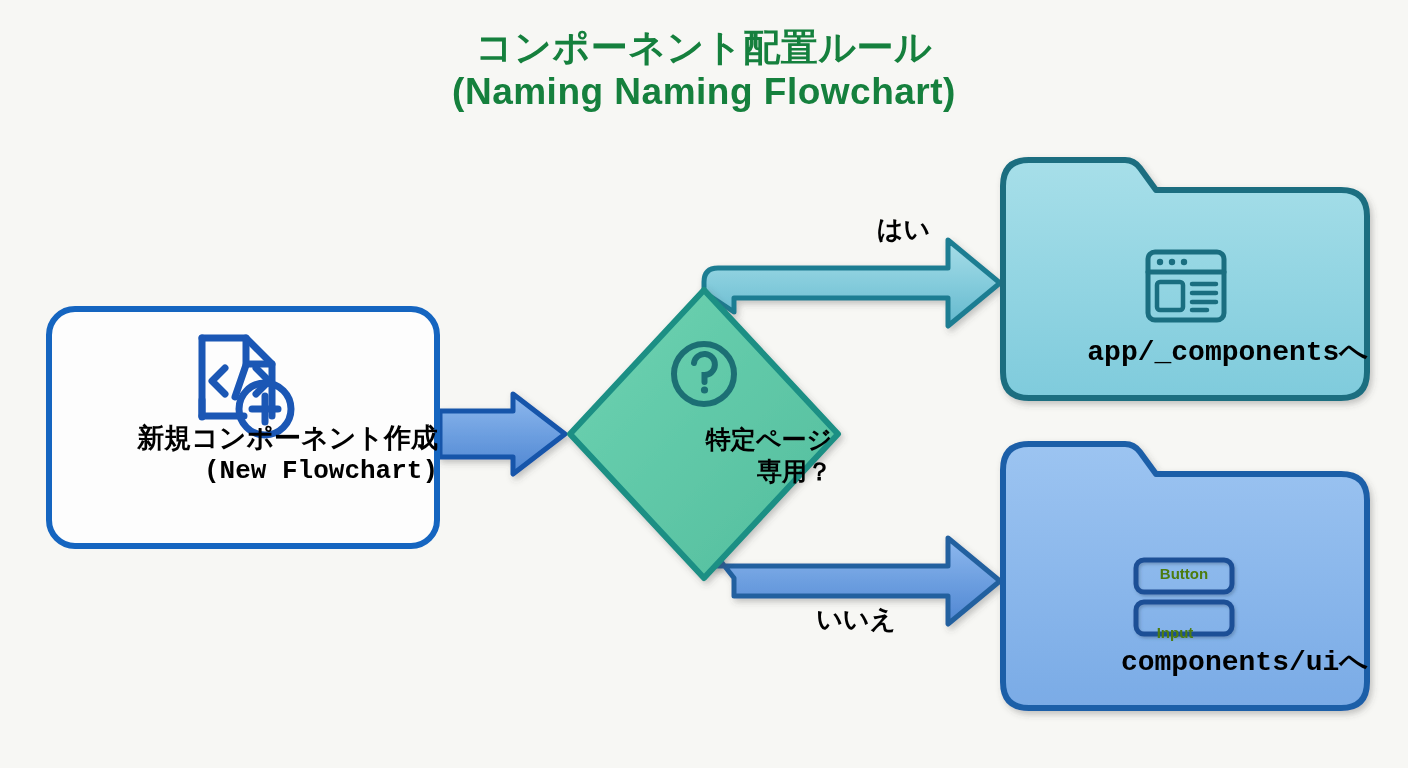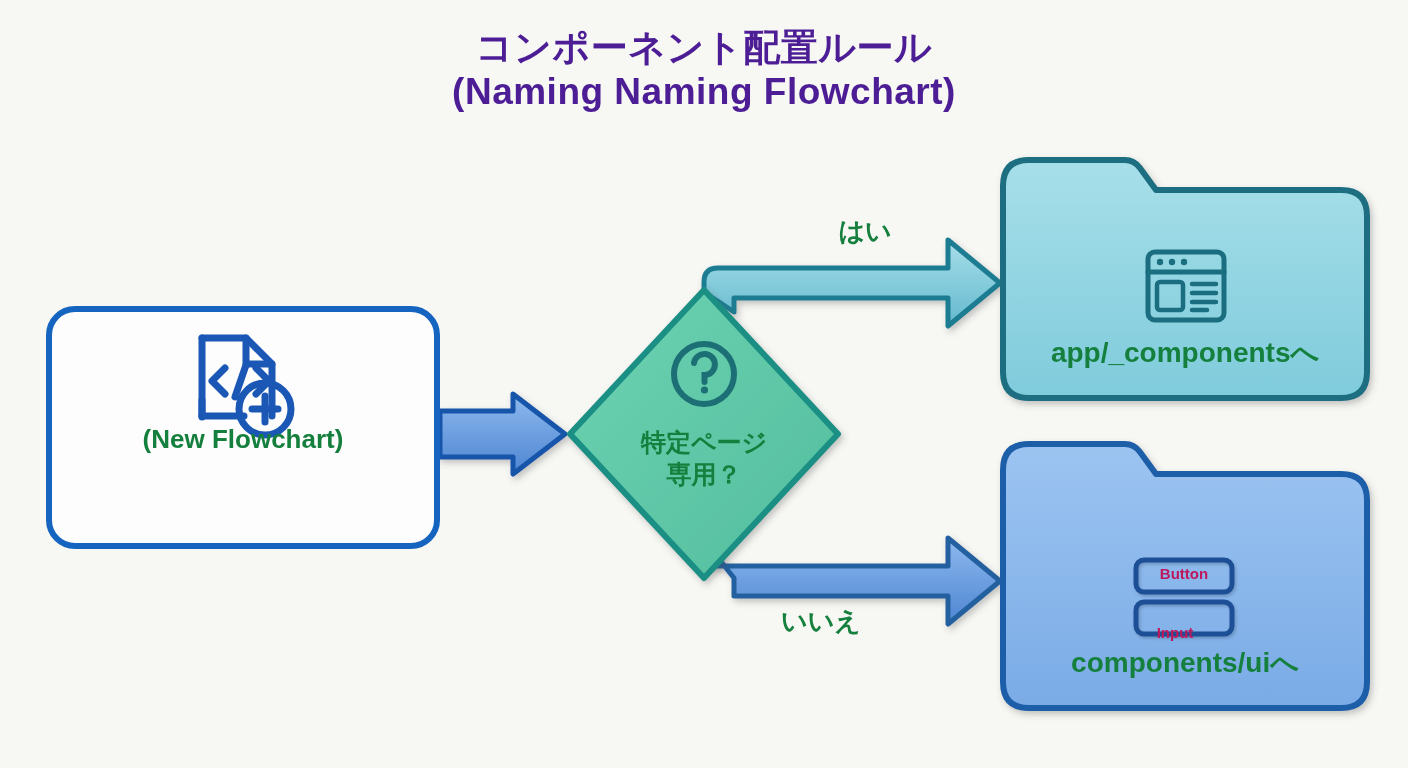--- a/index.html
+++ b/index.html
@@ -17,21 +17,21 @@
     font-family: "Liberation Sans", "DejaVu Sans", sans-serif;
   }
 
   
   #title-block {
     position: absolute;
     left: 0;
     top: 26px;
     width: 1408px;
     text-align: center;
-    color: #4c1d95;
+    color: #15803d;
     line-height: 1.18;
   }
   #title-block .line {
     display: block;
     font-size: 37px;
     font-weight: 700;
     letter-spacing: 0.5px;
   }
 
   
@@ -39,25 +39,26 @@
     position: absolute;
     left: 0;
     top: 0;
     width: 1408px;
     height: 768px;
   }
 
   
   .ov {
     position: absolute;
-    color: #15803d;
+    color: #000000;
     font-weight: 700;
-    text-align: center;
+    text-align: right;
     line-height: 1.2;
     white-space: nowrap;
+    font-family: Liberation Mono, monospace;
   }
   #start-label {
     left: 48px;
     top: 424px;
     width: 390px;
     font-size: 27px;
   }
   #start-label .l2 { font-size: 26px; }
 
   #decision-label {
@@ -91,21 +92,21 @@
     left: 1002px;
     top: 646px;
     width: 366px;
     font-size: 28px;
   }
 
   .pill-text {
     position: absolute;
     font-size: 15px;
     font-weight: 700;
-    color: #be185d;
+    color: #4d7c0f;
     white-space: nowrap;
   }
   #pill-button-text {
     left: 1152px;
     top: 565px;
     width: 64px;
     text-align: center;
   }
   #pill-input-text {
     left: 1143px;
@@ -213,20 +214,21 @@
       <path d="M 1003,470 Q 1003,444 1029,444 L 1125,444 Q 1134,444 1140,452 L 1156,474 L 1341,474 Q 1367,474 1367,500 L 1367,682 Q 1367,708 1341,708 L 1029,708 Q 1003,708 1003,682 Z" fill="url(#gradBlue)" stroke="#1f5fa8" stroke-width="6" stroke-linejoin="round"></path>
     </g>
 
     <g filter="url(#tinyShadow)">
       <rect x="1136" y="560" width="96" height="32" rx="8" fill="none" stroke="#1f4f96" stroke-width="5"></rect>
       <rect x="1136" y="602" width="96" height="32" rx="8" fill="none" stroke="#1f4f96" stroke-width="5"></rect>
     </g>
   </svg>
 
   <div class="ov" id="start-label">
+    <div>新規コンポーネント作成</div>
     <div class="l2">(New Flowchart)</div>
   </div>
 
   <div class="ov" id="decision-label">
     <div>特定ページ</div>
     <div>専用？</div>
   </div>
 
   <div class="ov" id="yes-label">はい</div>
   <div class="ov" id="no-label">いいえ</div>

